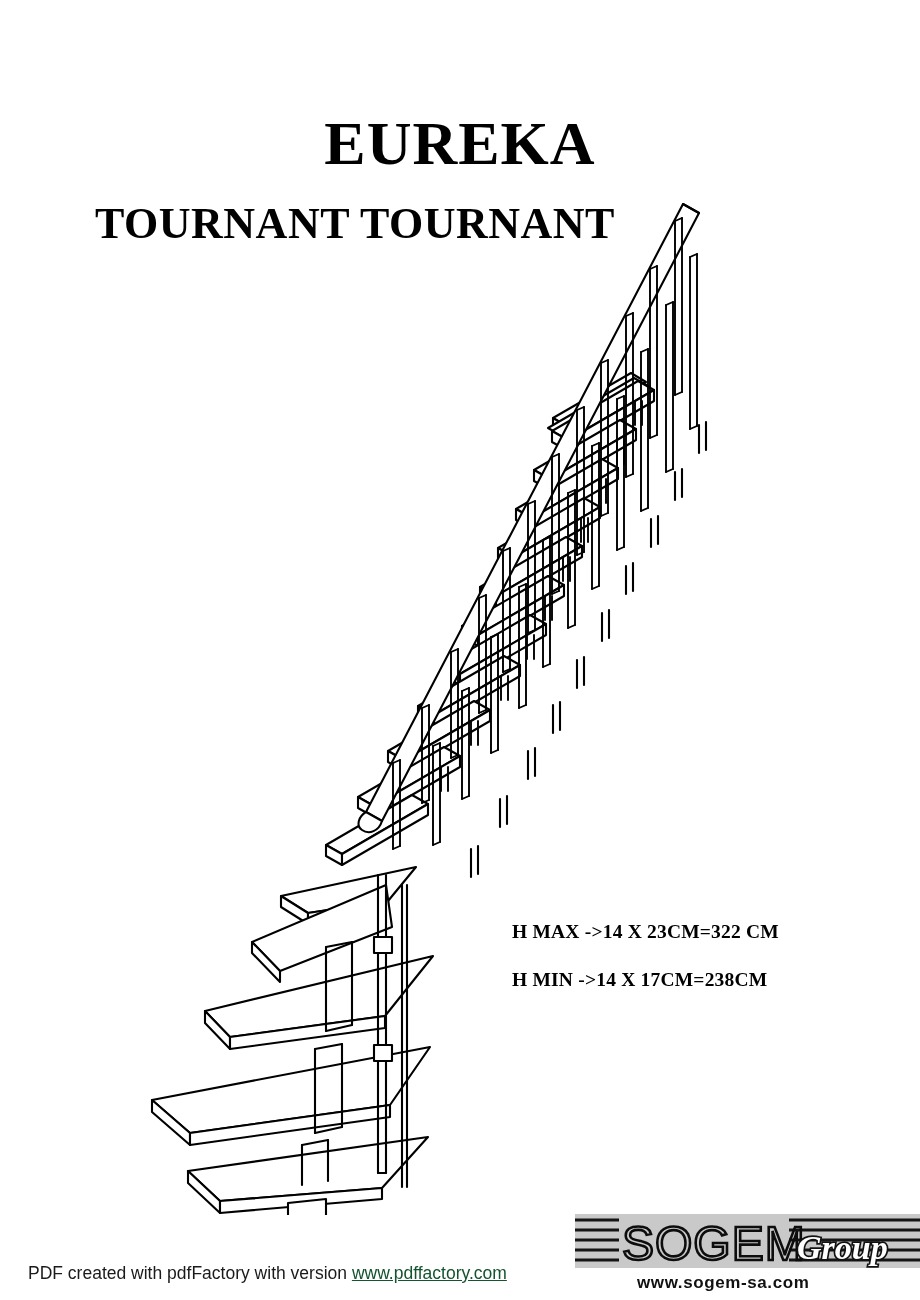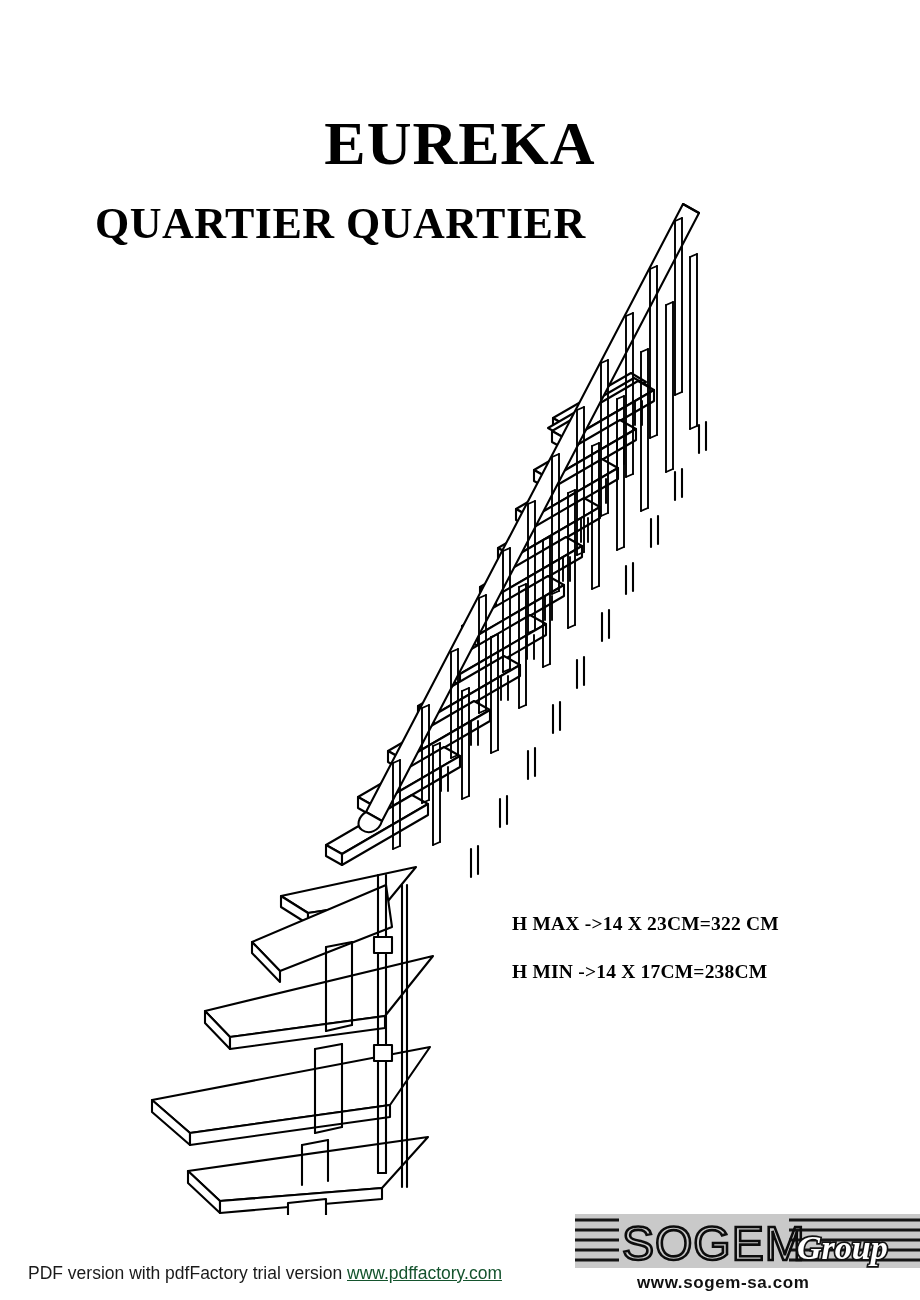--- a/index.html
+++ b/index.html
@@ -68,21 +68,21 @@
     position: absolute;
     font-family: "Liberation Serif", serif;
     font-weight: bold;
     font-size: 19.5px;
     letter-spacing: 0.2px;
     color: #000000;
     white-space: nowrap;
   }
   .spec-group-a { left: 512px; top: 905px; }
   .spec-group-b { left: 512px; top: 1048px; }
-  .spec-line { margin: 8px 0 26px 0; }
+  .spec-line { margin: 16px 0 26px 0; }
   .spec-line:last-child { margin-bottom: 0; }
 
   
   .footer-wm {
     position: absolute;
     left: 28px;
     top: 1263px;
     font-family: "Liberation Sans", sans-serif;
     font-size: 17.5px;
     color: #1a1a1a;
@@ -104,21 +104,21 @@
   }
   .logo svg { display: block; }
 </style>
 </head>
 <body>
 
 <div class="page">
 
   <div class="title-main">EUREKA</div>
 
-  <div class="title-sub">QUARTIER QUARTIER</div>
+  <div class="title-sub">TOURNANT TOURNANT</div>
 
   <div class="drawing">
     <svg width="620" height="1030" viewBox="0 0 620 1030">
       <defs>
         <g id="unit-nothing"></g>
       </defs>
 
       <g fill="#ffffff" stroke="#000000" stroke-width="2.1" stroke-linejoin="round" stroke-linecap="round">
 
         <g>
@@ -335,21 +335,21 @@
     </svg>
   </div>
 
   <div class="spec-block spec-group-a">
     <div class="spec-line">H MAX -&gt;14 X 23CM=322 CM</div>
     <div class="spec-line">H MIN -&gt;14 X 17CM=238CM</div>
   </div>
 
 
   <div class="footer-wm">
-    <span>PDF version with pdfFactory trial version </span><span class="wm-link">www.pdffactory.com</span>
+    <span>PDF created with pdfFactory with version </span><span class="wm-link">www.pdffactory.com</span>
   </div>
 
   <div class="logo">
     <svg width="352" height="82" viewBox="0 0 352 82">
 
       <rect x="0" y="2" width="352" height="54" fill="#c9c9c9"></rect>
 
       <g stroke="#151515" stroke-width="3.2">
         <line x1="0" y1="8" x2="352" y2="8"></line>
         <line x1="0" y1="18" x2="352" y2="18"></line>

